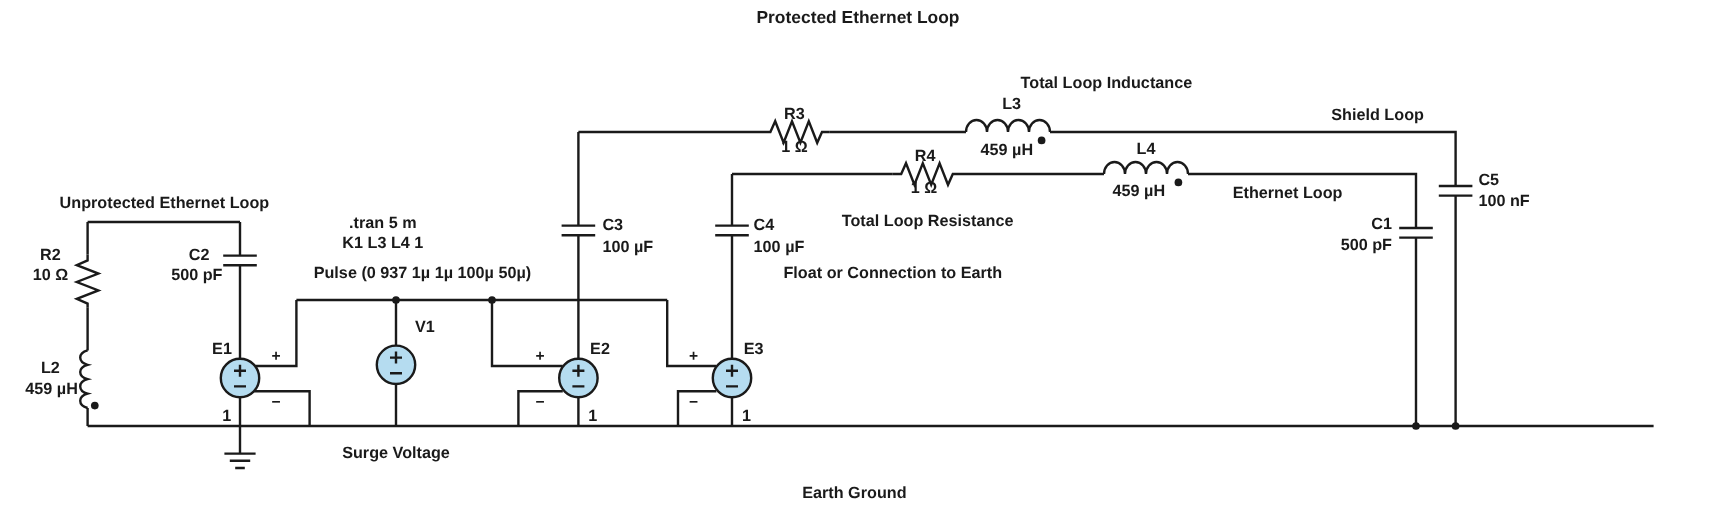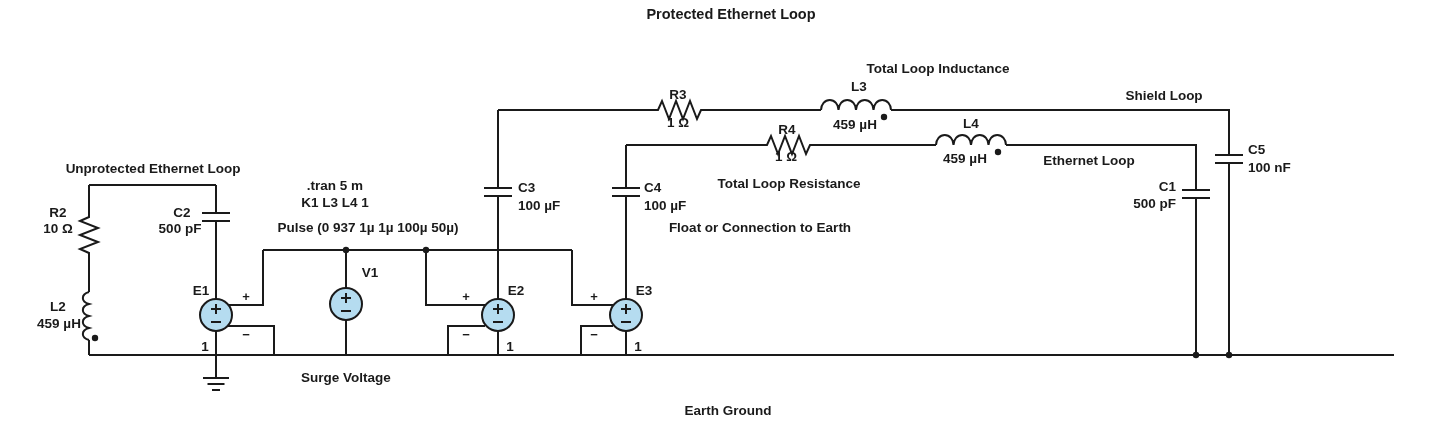--- a/index.html
+++ b/index.html
@@ -7,21 +7,20 @@
     padding: 0;
     background: #ffffff;
     font-family: "Liberation Sans", "DejaVu Sans", sans-serif;
   }
   .canvas {
     position: relative;
     width: 1378px;
     height: 427px;
     background: #ffffff;
     overflow: hidden;
-    margin-left: 16px;
   }
   svg { display: block; }
   svg text {
     font-family: "Liberation Sans", "DejaVu Sans", sans-serif;
     font-weight: 700;
     font-size: 13.5px;
     fill: #1a1a1a;
   }
   svg text.title { font-size: 14.5px; }
   svg text.polarity { font-size: 13px; }

